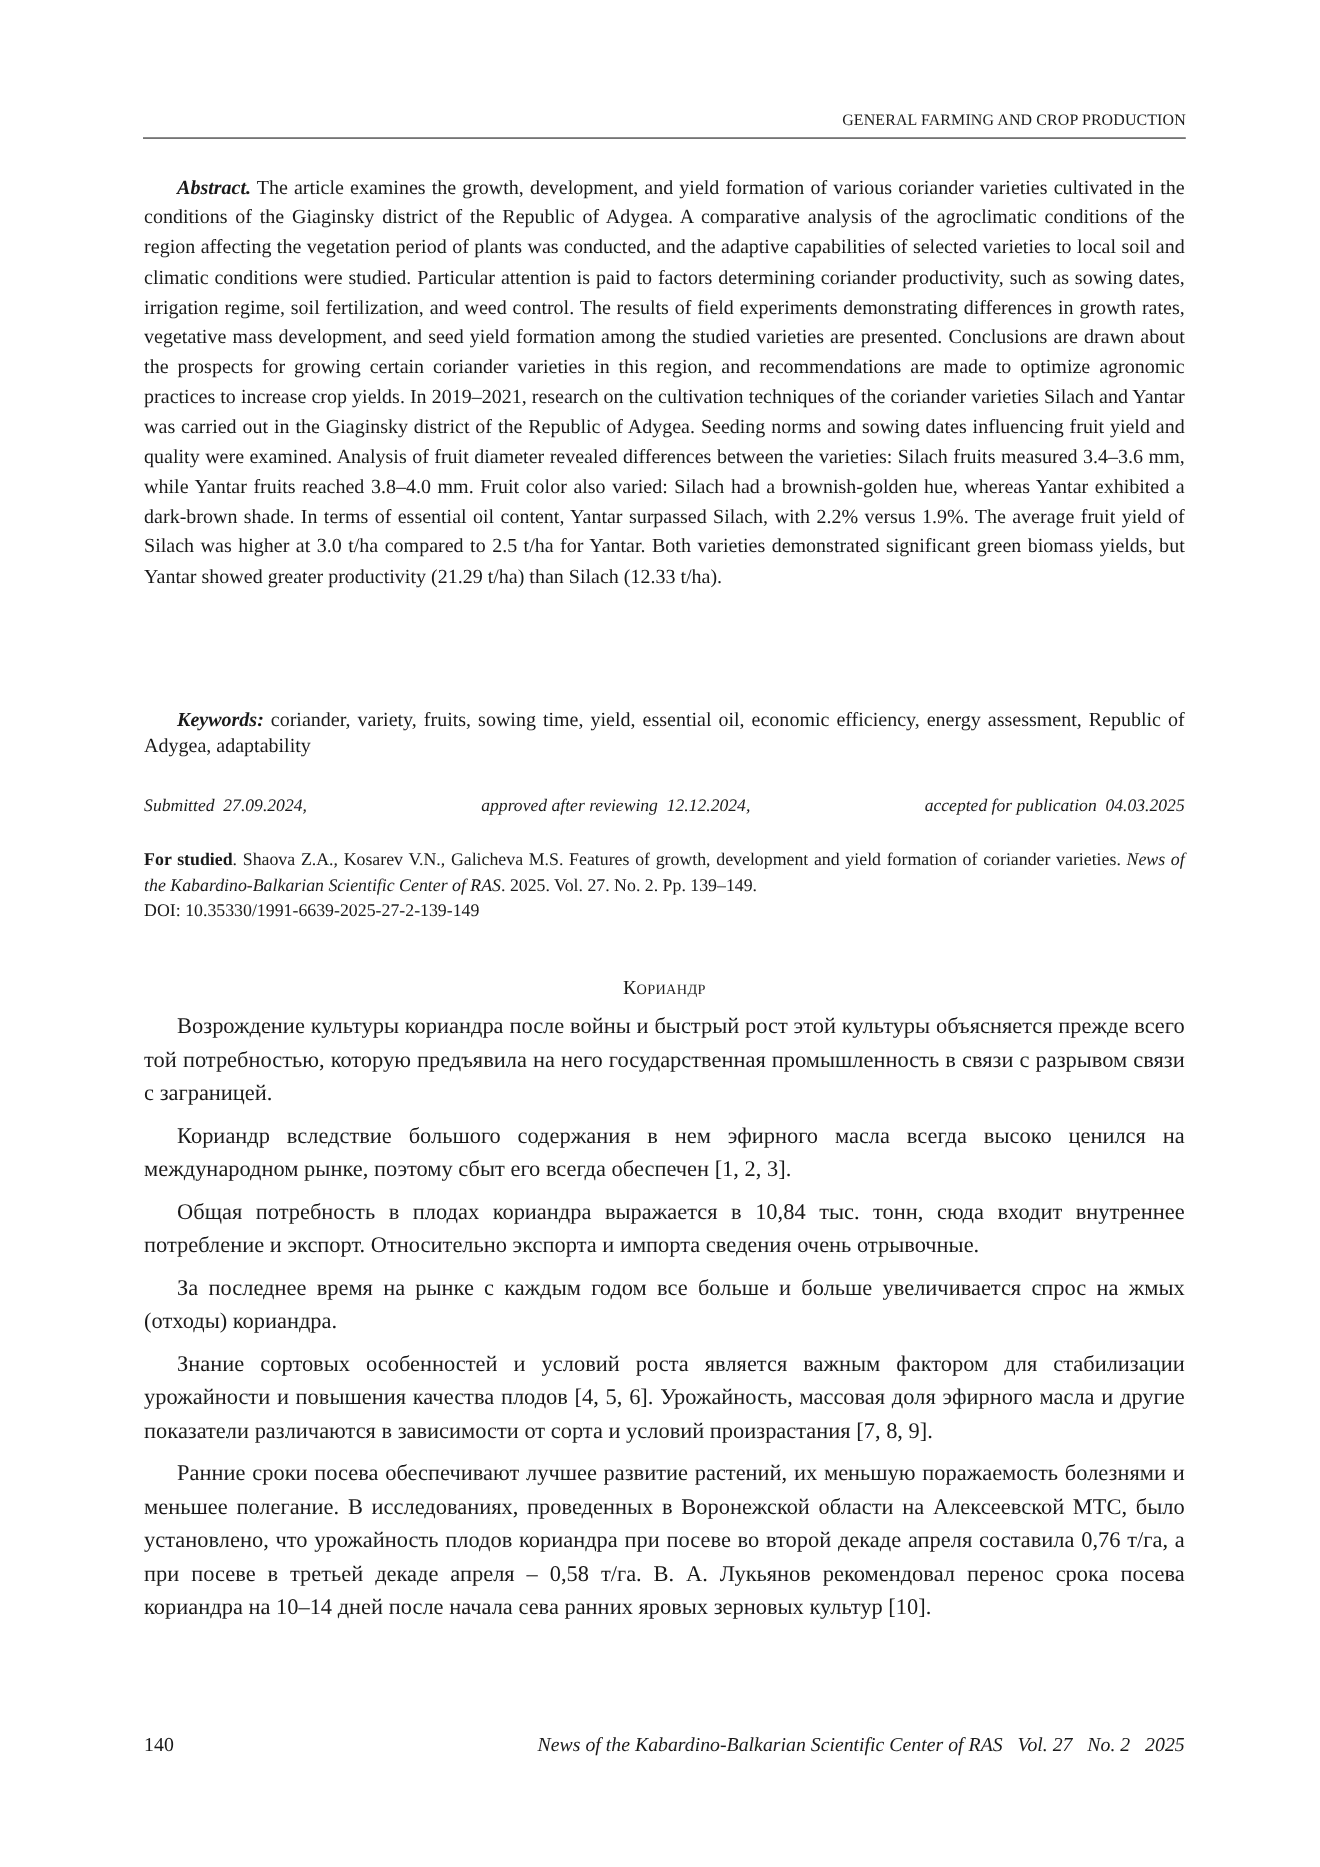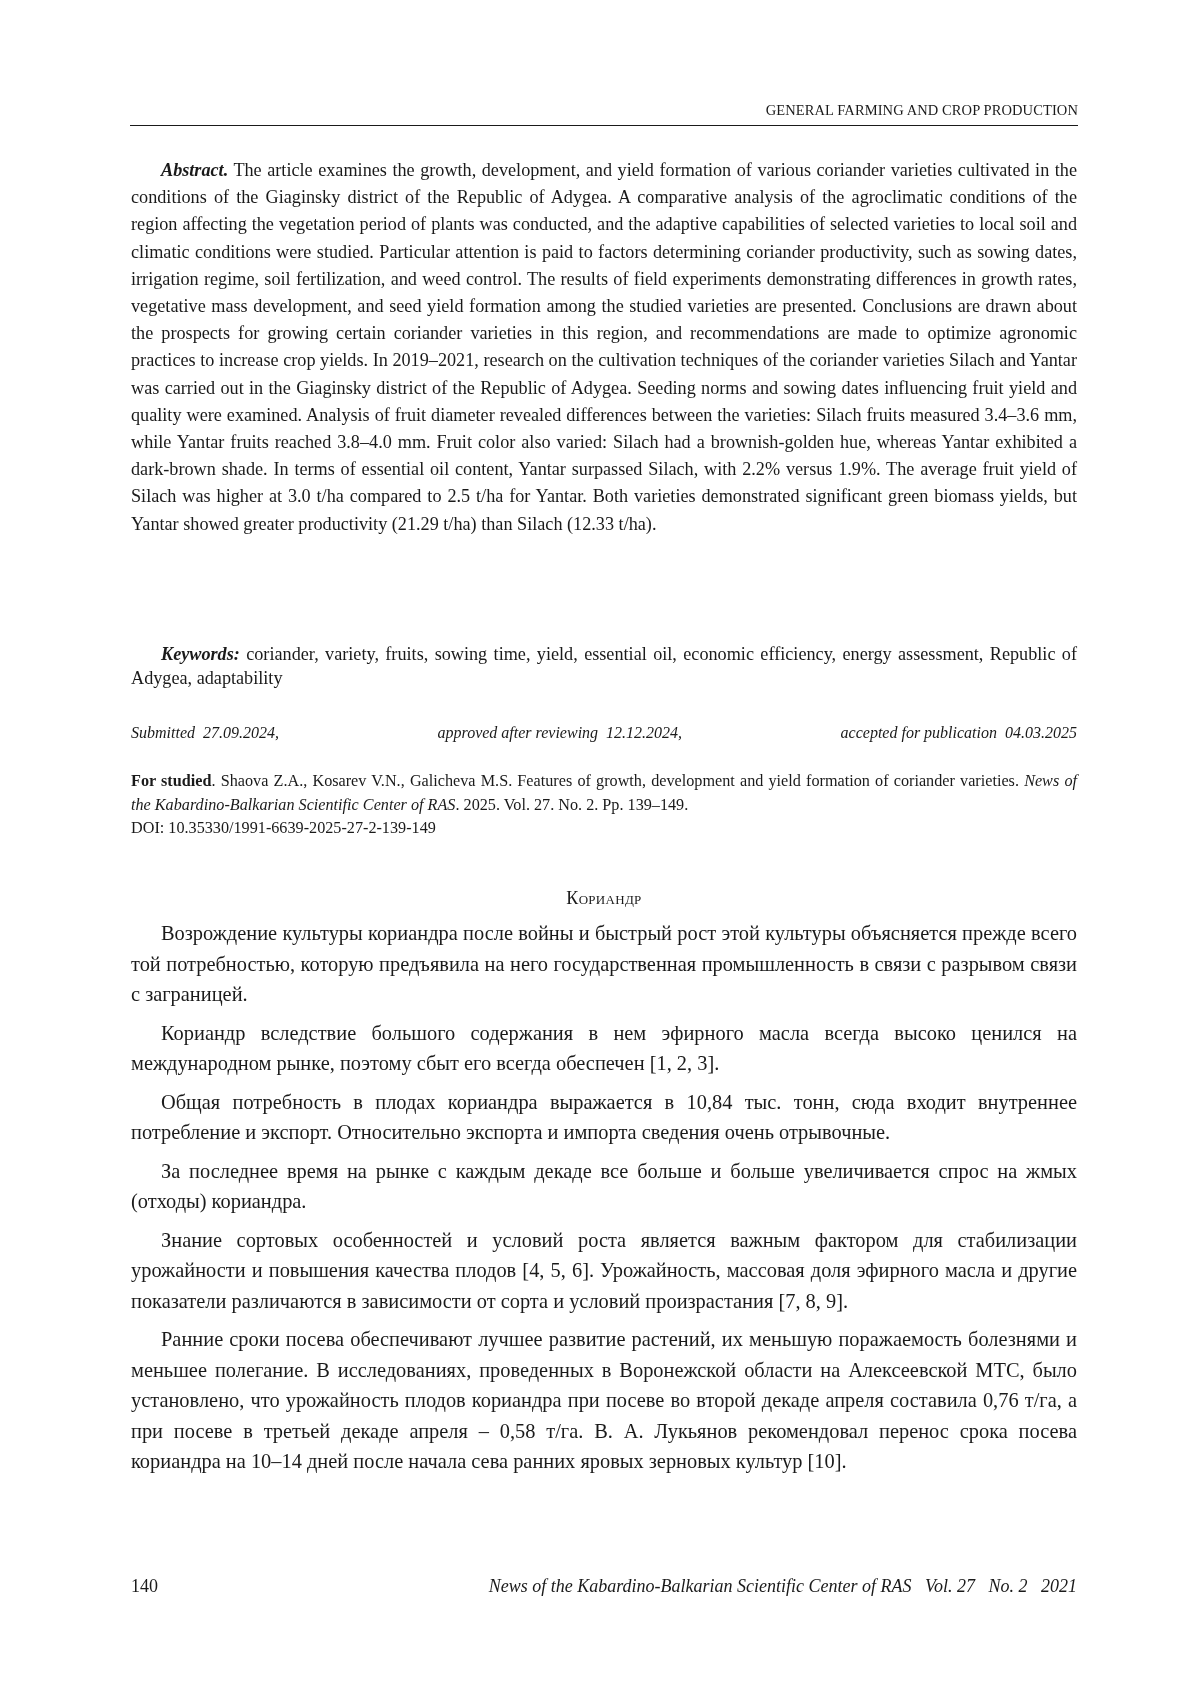--- a/index.html
+++ b/index.html
@@ -138,23 +138,23 @@
   </div>
 
   <p class="citation"><span class="lead">For studied</span><span>. Shaova Z.A., Kosarev V.N., Galicheva M.S. Features of growth, development and yield formation of coriander varieties. </span><span class="journal">News of the Kabardino-Balkarian Scientific Center of RAS</span><span>. 2025. Vol. 27. No. 2. Pp. 139–149.</span><br><span>DOI: 10.35330/1991-6639-2025-27-2-139-149</span></p>
 
   <div class="section-title">Кориандр</div>
 
   <div class="body-text">
     <p>Возрождение культуры кориандра после войны и быстрый рост этой культуры объясняется прежде всего той потребностью, которую предъявила на него государственная промышленность в связи с разрывом связи с заграницей.</p>
     <p>Кориандр вследствие большого содержания в нем эфирного масла всегда высоко ценился на международном рынке, поэтому сбыт его всегда обеспечен [1, 2, 3].</p>
     <p>Общая потребность в плодах кориандра выражается в 10,84 тыс. тонн, сюда входит внутреннее потребление и экспорт. Относительно экспорта и импорта сведения очень отрывочные.</p>
-    <p>За последнее время на рынке с каждым декаде все больше и больше увеличивается спрос на жмых (отходы) кориандра.</p>
+    <p>За последнее время на рынке с каждым годом все больше и больше увеличивается спрос на жмых (отходы) кориандра.</p>
     <p>Знание сортовых особенностей и условий роста является важным фактором для стабилизации урожайности и повышения качества плодов [4, 5, 6]. Урожайность, массовая доля эфирного масла и другие показатели различаются в зависимости от сорта и условий произрастания [7, 8, 9].</p>
     <p>Ранние сроки посева обеспечивают лучшее развитие растений, их меньшую поражаемость болезнями и меньшее полегание. В исследованиях, проведенных в Воронежской области на Алексеевской МТС, было установлено, что урожайность плодов кориандра при посеве во второй декаде апреля составила 0,76 т/га, а при посеве в третьей декаде апреля – 0,58 т/га. В. А. Лукьянов рекомендовал перенос срока посева кориандра на 10–14 дней после начала сева ранних яровых зерновых культур [10].</p>
   </div>
 
   <div class="footer">
     <span>140</span>
-    <span class="journal-info">News of the Kabardino-Balkarian Scientific Center of RAS   Vol. 27   No. 2   2021</span>
+    <span class="journal-info">News of the Kabardino-Balkarian Scientific Center of RAS   Vol. 27   No. 2   2025</span>
   </div>
 
 </div>
 
 </body></html>

